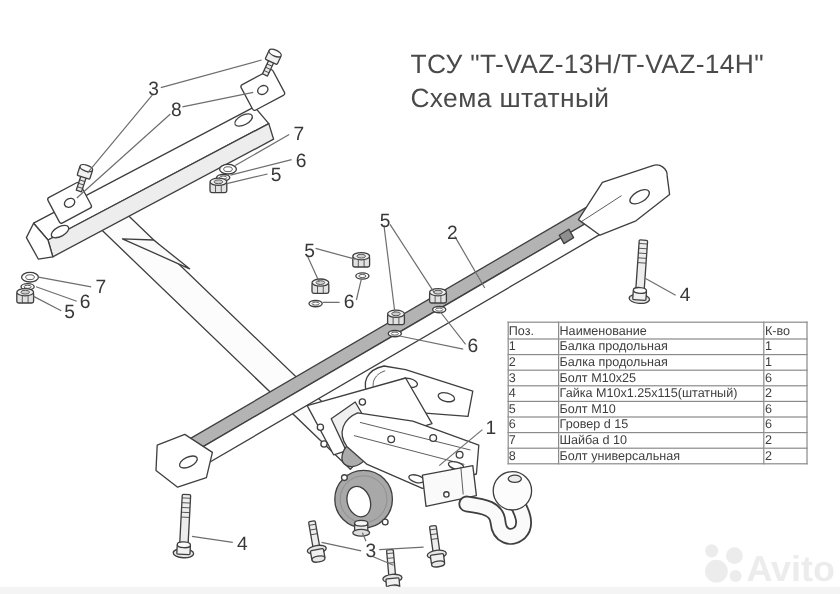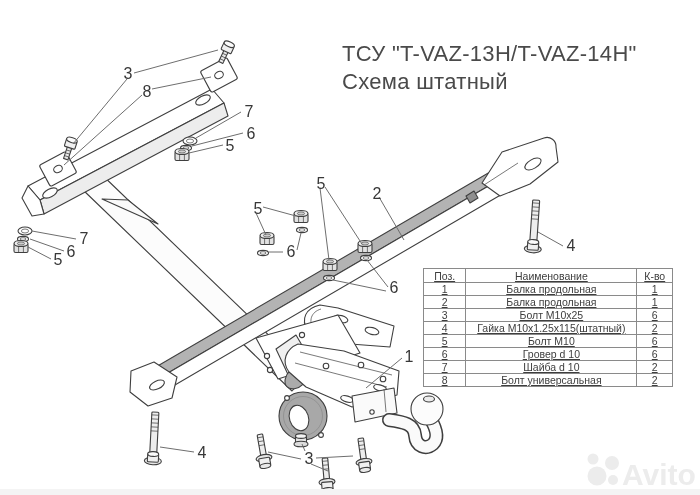--- a/index.html
+++ b/index.html
@@ -6,21 +6,21 @@
   .canvas{position:relative;width:700px;height:495px;background:#ffffff;overflow:hidden;
           font-family:"Liberation Sans",sans-serif;}
   .title-block{position:absolute;left:342px;top:40px;color:#4a4a4a;font-size:22px;
                line-height:28px;white-space:nowrap;letter-spacing:.3px;}
   svg{position:absolute;left:0;top:0;}
   svg .s{stroke:#3f3f3f;stroke-width:1.1;stroke-linejoin:round;}
   svg .thin{stroke:#3f3f3f;stroke-width:.7;}
   svg .lead{stroke:#6e6e6e;stroke-width:1;fill:none;}
   svg text.co{font-family:"Liberation Sans",sans-serif;font-size:16px;fill:#383838;text-anchor:middle;}
   .parts-table{position:absolute;left:423px;top:268px;width:250px;border-collapse:collapse;
-               font-size:10.5px;color:#3e3e3e;text-align:center;background:#fff;text-decoration:underline;}
+               font-size:10.5px;color:#3e3e3e;text-align:left;background:#fff;}
   .parts-table td,.parts-table th{border:1px solid #8a8a8a;padding:0;height:12px;line-height:12px;
                font-weight:normal;white-space:nowrap;overflow:hidden;}
   .parts-table th{height:13px;}
   .col-pos{width:42px;}
   .col-name{width:171px;}
   .col-qty{width:35px;}
   .wm-text{position:absolute;left:622px;top:458px;font-size:30px;font-weight:bold;color:#ececec;}
   .bottom-strip{position:absolute;left:0;top:489px;width:700px;height:6px;background:#f4f4f4;}
 </style>
 </head>
@@ -274,21 +274,21 @@
       <td>Гайка М10х1.25х115(штатный)</td>
       <td>2</td>
     </tr>
     <tr>
       <td>5</td>
       <td>Болт М10</td>
       <td>6</td>
     </tr>
     <tr>
       <td>6</td>
-      <td>Гровер d 10</td>
+      <td>Гровер d 15</td>
       <td>6</td>
     </tr>
     <tr>
       <td>7</td>
       <td>Шайба d 10</td>
       <td>2</td>
     </tr>
     <tr>
       <td>8</td>
       <td>Болт универсальная</td>

